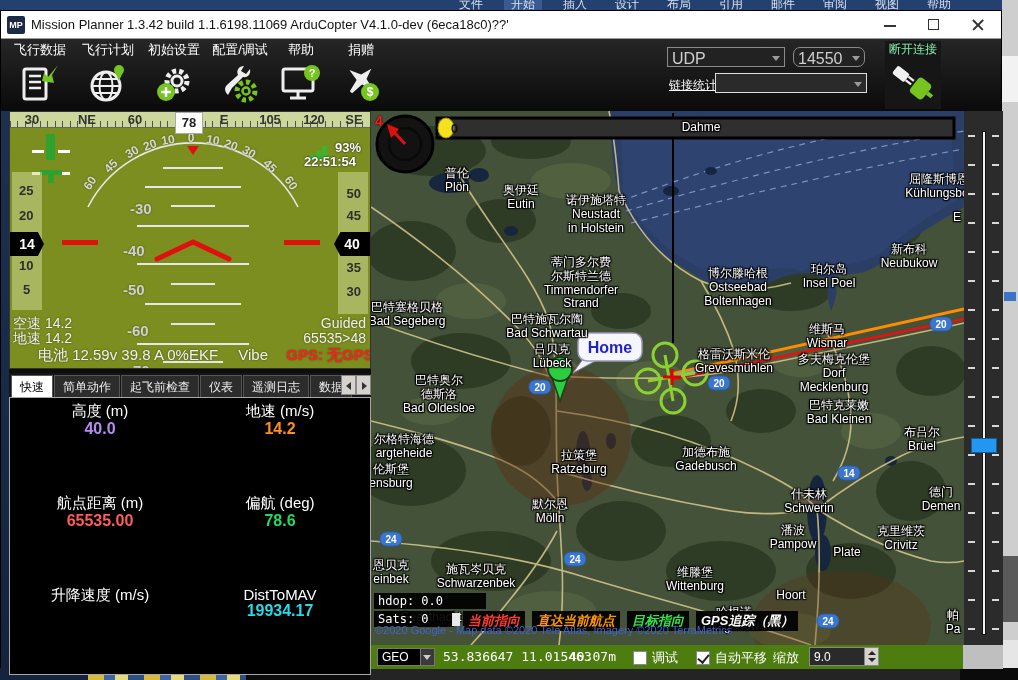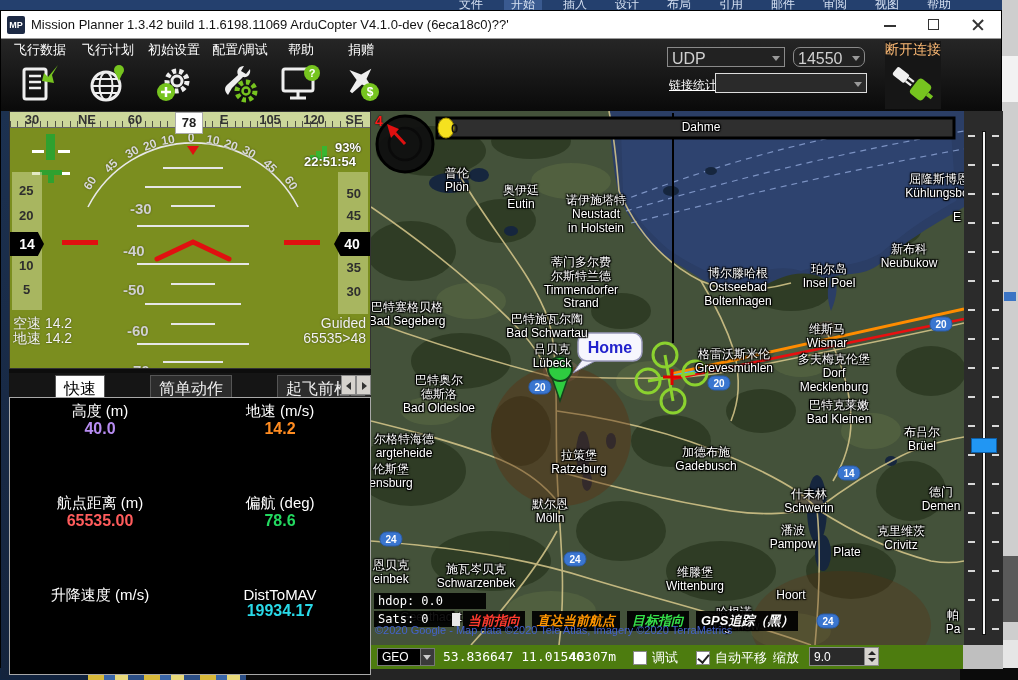--- a/index.html
+++ b/index.html
@@ -43,21 +43,21 @@
   #conn{position:absolute;right:4px;top:0;width:330px;height:72px;}
   .combo{position:absolute;height:20px;background:#222;border:1px solid #8a8a8a;color:#cfcfcf;font-size:16px;
      padding:2px 4px;}
   .combo .arr{position:absolute;right:4px;top:8px;width:0;height:0;border-left:4px solid transparent;
      border-right:4px solid transparent;border-top:5px solid #9a9a9a;}
   #combo-proto{left:0px;top:8px;width:118px;}
   #combo-port{left:126px;top:8px;width:72px;border-radius:7px;}
   #linkstats-lbl{position:absolute;left:2px;top:38px;color:#fff;font-size:12px;text-decoration:underline;}
   #combo-stats{left:48px;top:34px;width:152px;background:#2a2a2a;border:1px solid #ddd;}
   #btn-disconnect{position:absolute;left:218px;top:2px;width:56px;height:68px;text-align:center;background:#161616;cursor:pointer;}
-  #btn-disconnect .lbl{color:#fdba74;font-size:14px;white-space:nowrap;}
+  #btn-disconnect .lbl{color:#86efac;font-size:12px;white-space:nowrap;}
 
   
   #hud{position:absolute;left:8px;top:100px;width:362px;height:258px;background:#7b8e1f;overflow:hidden;border:1px solid #333;}
   #hud-compass{position:absolute;left:0;top:0;width:362px;height:16px;background:#ccd79b;
      border-bottom:1px solid #666;}
   #hud-compass .ticks{position:absolute;left:0;bottom:0;width:362px;height:6px;
      background:repeating-linear-gradient(90deg,rgba(40,40,40,.75) 0 1px,transparent 1px 7.5px);}
   .cmp{position:absolute;top:0px;font-size:13px;font-weight:bold;color:#333;transform:translateX(-50%);}
   #hdgbox{position:absolute;left:165px;top:0px;width:28px;height:22px;background:#fff;z-index:3;
      text-align:center;font-size:13px;font-weight:bold;color:#222;line-height:20px;border:1px solid #aaa;}
@@ -77,22 +77,22 @@
   #hud-batt-row{position:absolute;left:28px;top:234px;font-size:15px;color:#f2f2f2;text-shadow:0 0 2px #3c4410;white-space:nowrap;}
   #hud-batt-row span{margin-right:0px;}
   #sigbars{position:absolute;left:300px;top:30px;}
   #sigbars div{display:inline-block;background:#39b530;margin-right:1px;vertical-align:bottom;}
   #pct93{position:absolute;left:325px;top:28px;font-size:13px;font-weight:bold;color:#fff;text-shadow:0 0 2px #000;}
   #hudtime{position:absolute;left:294px;top:42px;font-size:13px;font-weight:bold;color:#fff;text-shadow:0 0 2px #000;}
 
   
   #tabsrow{position:absolute;left:8px;top:362px;width:362px;height:24px;background:#151515;overflow:hidden;}
   #tabslist{position:absolute;left:2px;top:2px;display:flex;height:22px;}
-  .tab{background:#2c2c2c;border:1px solid #555;border-bottom:none;color:#eee;font-size:16px;
-     padding:3px 8px 0 8px;margin-right:1px;white-space:nowrap;cursor:pointer;margin-left:44px;}
+  .tab{background:#2c2c2c;border:1px solid #555;border-bottom:none;color:#eee;font-size:12px;
+     padding:3px 8px 0 8px;margin-right:1px;white-space:nowrap;cursor:pointer;}
   .tab.active{background:#fff;color:#000;}
   #tabscroll{position:absolute;right:0;top:2px;display:flex;z-index:4;}
   .tsbtn{width:15px;height:20px;background:#d6d3ce;border:1px solid #888;position:relative;cursor:pointer;}
   .tsbtn .tri{position:absolute;top:6px;width:0;height:0;border-top:4px solid transparent;border-bottom:4px solid transparent;}
   #ts-l .tri{left:4px;border-right:5px solid #333;}
   #ts-r .tri{left:5px;border-left:5px solid #333;}
 
   
   #quick{position:absolute;left:8px;top:386px;width:362px;height:278px;background:#000;border:1px solid #a8a8a8;
      display:grid;grid-template-columns:1fr 1fr;grid-template-rows:1fr 1fr 1fr;}
@@ -360,20 +360,25 @@
       <div id="sigbars">
         <div style="width:5px;height:5px"></div><div style="width:5px;height:9px"></div><div style="width:5px;height:14px"></div>
       </div>
       <div id="pct93">93%</div>
       <div id="hudtime">22:51:54</div>
 
       <div class="hudtxt" style="left:3px;top:203px">空速 14.2</div>
       <div class="hudtxt" style="left:3px;top:218px">地速 14.2</div>
       <div class="hudtxt right" style="right:4px;top:203px">Guided</div>
       <div class="hudtxt right" style="right:4px;top:218px">65535&gt;48</div>
+      <div id="hud-batt-row">
+        <span>电池 12.59v 39.8 A 0%</span><span>EKF</span>
+        <span style="margin-left:16px">Vibe</span>
+        <span id="gps-stat" style="margin-left:14px">GPS: 无GPS</span>
+      </div>
     </div>
 
     <div id="tabsrow">
       <div id="tabslist">
 
       <div class="tab active"><span>快速</span></div>
           <div class="tab"><span>简单动作</span></div>
           <div class="tab"><span>起飞前检查</span></div>
           <div class="tab"><span>仪表</span></div>
           <div class="tab"><span>遥测日志</span></div>

